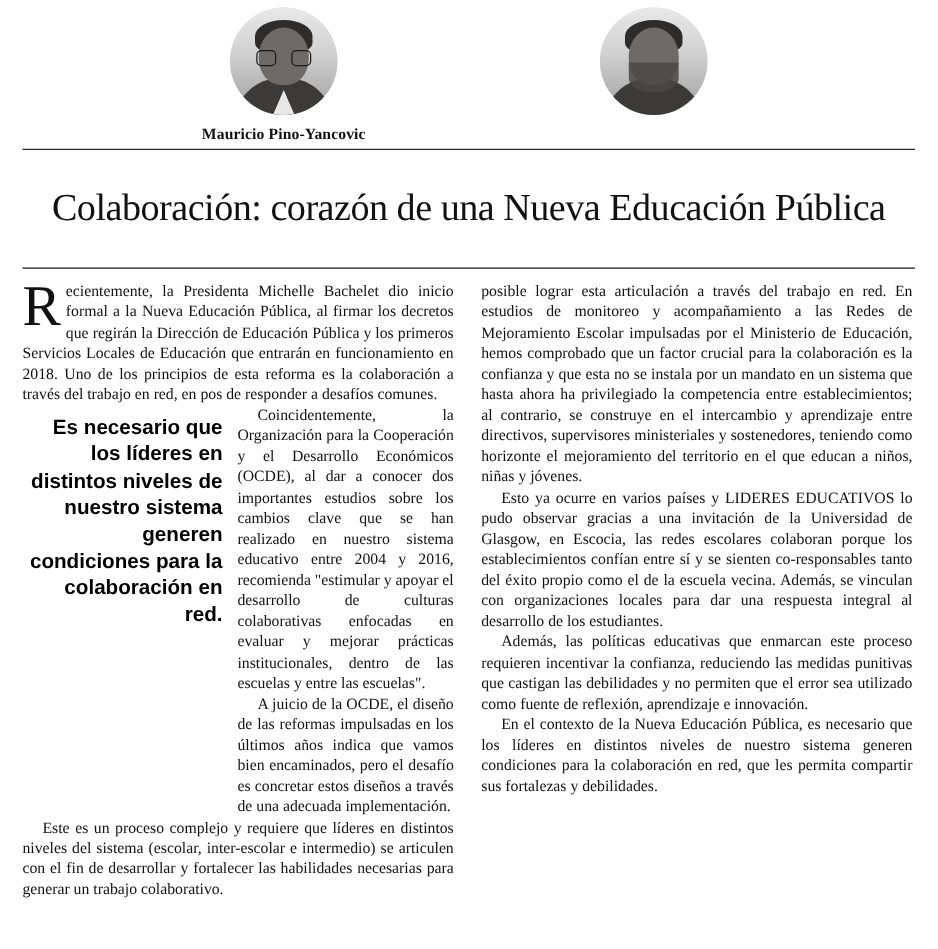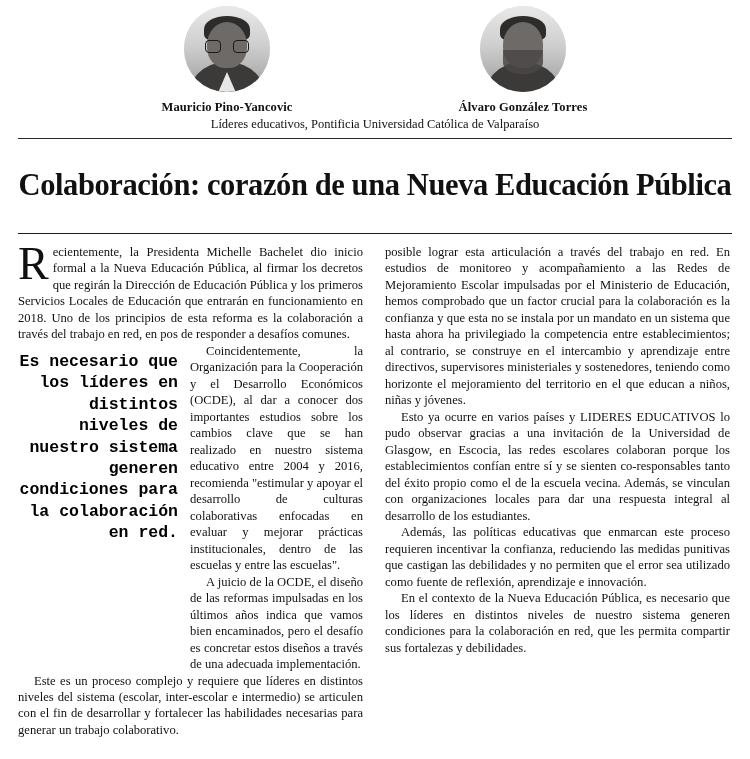--- a/index.html
+++ b/index.html
@@ -136,21 +136,21 @@
 
   
   .rule {
     border: none;
     border-top: 1px solid #2a2a2a;
     margin: 4px 0 0 0;
   }
   .headline {
     text-align: center;
     font-size: 30.5px;
-    font-weight: bold;
+    font-weight: normal;
     letter-spacing: -0.4px;
     line-height: 1.15;
     padding: 9px 0 9px 0;
     font-family: "Liberation Serif", serif;
   }
   .rule-thick {
     border: none;
     border-top: 1.6px solid #1c1c1c;
     margin: 0 0 10px 0;
   }
@@ -183,21 +183,21 @@
     padding-top: 2px;
     font-weight: normal;
     font-family: "Liberation Serif", serif;
   }
 
   
   .pullquote {
     float: left;
     width: 160px;
     margin: 8px 12px 6px 0;
-    font-family: Liberation Mono, monospace;
+    font-family: Liberation Sans, sans-serif;
     font-weight: bold;
     font-size: 16.5px;
     line-height: 1.3;
     text-align: right;
     color: #000;
   }
   .subcol {
     overflow: hidden;
   }
 </style>
@@ -219,25 +219,23 @@
       <div class="author-name">Mauricio Pino-Yancovic</div>
     </div>
     <div class="author">
       <div class="portrait">
         <div class="bg"></div>
         <div class="body"></div>
         <div class="hair"></div>
         <div class="head"></div>
         <div class="beard"></div>
       </div>
-      <div class="author-name">Álvaro González Torres</div>
     </div>
   </div>
 
-  <div class="byline">Líderes educativos, Pontificia Universidad Católica de Valparaíso</div>
 
   <hr class="rule">
 
   <h1 class="headline">Colaboración: corazón de una Nueva Educación Pública</h1>
 
   <hr class="rule-thick">
 
   <div class="columns">
 
     <div class="col">

